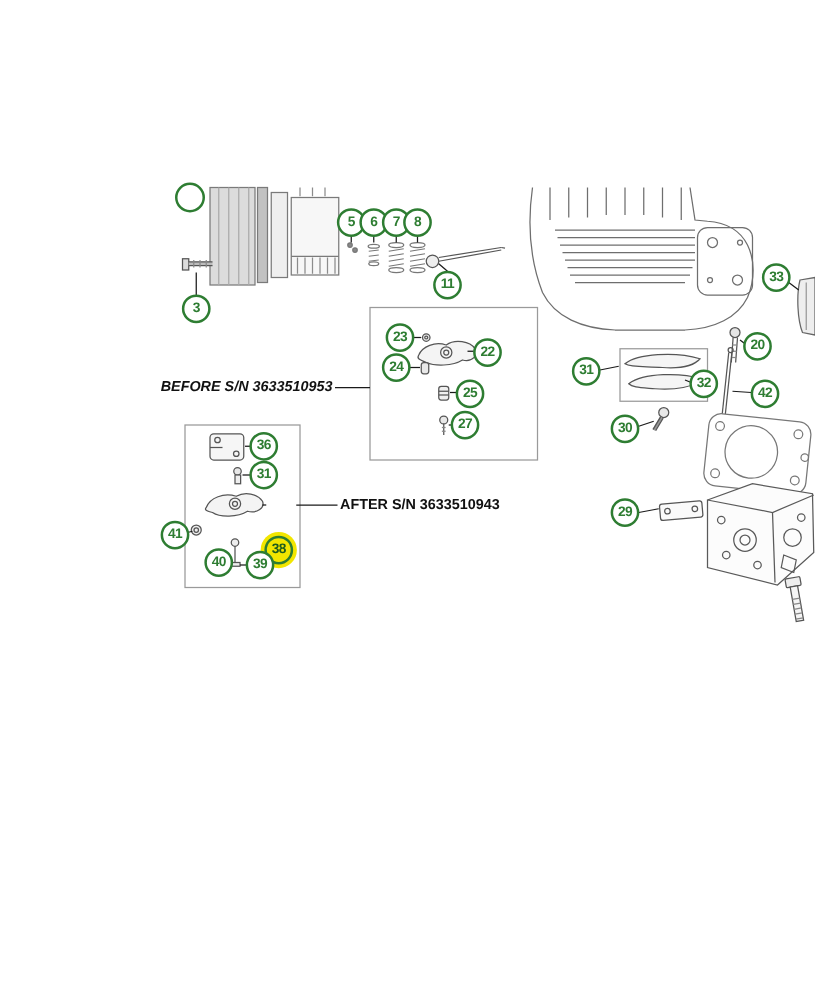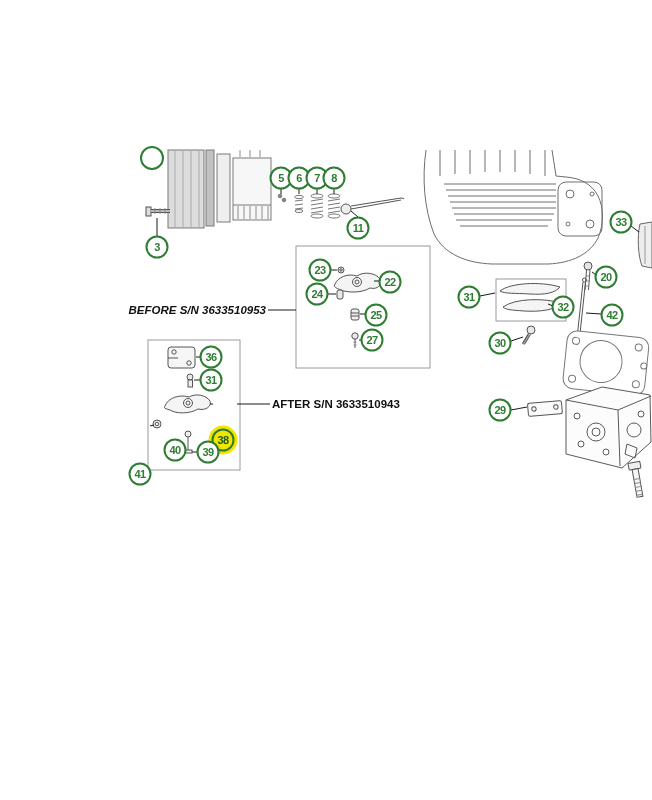--- a/index.html
+++ b/index.html
@@ -280,18 +280,18 @@
       <div class="callout" style="left: 500px; top: 343px;">30</div>
       <div class="callout" style="left: 500px; top: 410px;">29</div>
       <div class="callout" style="left: 320px; top: 270px;">23</div>
       <div class="callout" style="left: 390px; top: 282px;">22</div>
       <div class="callout" style="left: 317px; top: 294px;">24</div>
       <div class="callout" style="left: 376px; top: 315px;">25</div>
       <div class="callout" style="left: 372px; top: 340px;">27</div>
       <div class="callout" style="left: 211px; top: 357px;">36</div>
       <div class="callout" style="left: 211px; top: 380px;">31</div>
       <div class="callout highlighted" style="left: 223px; top: 404px; margin-top: 36px;">38</div>
-      <div class="callout" style="left: 140px; top: 428px; margin-top: 46px;">41</div>
+      <div class="callout" style="left: 140px; top: 428px;">41</div>
       <div class="callout" style="left: 175px; top: 450px; text-align: right;">40</div>
       <div class="callout" style="left: 208px; top: 452px;">39</div>
     </div>
 
 </div>
 
 </body></html>

